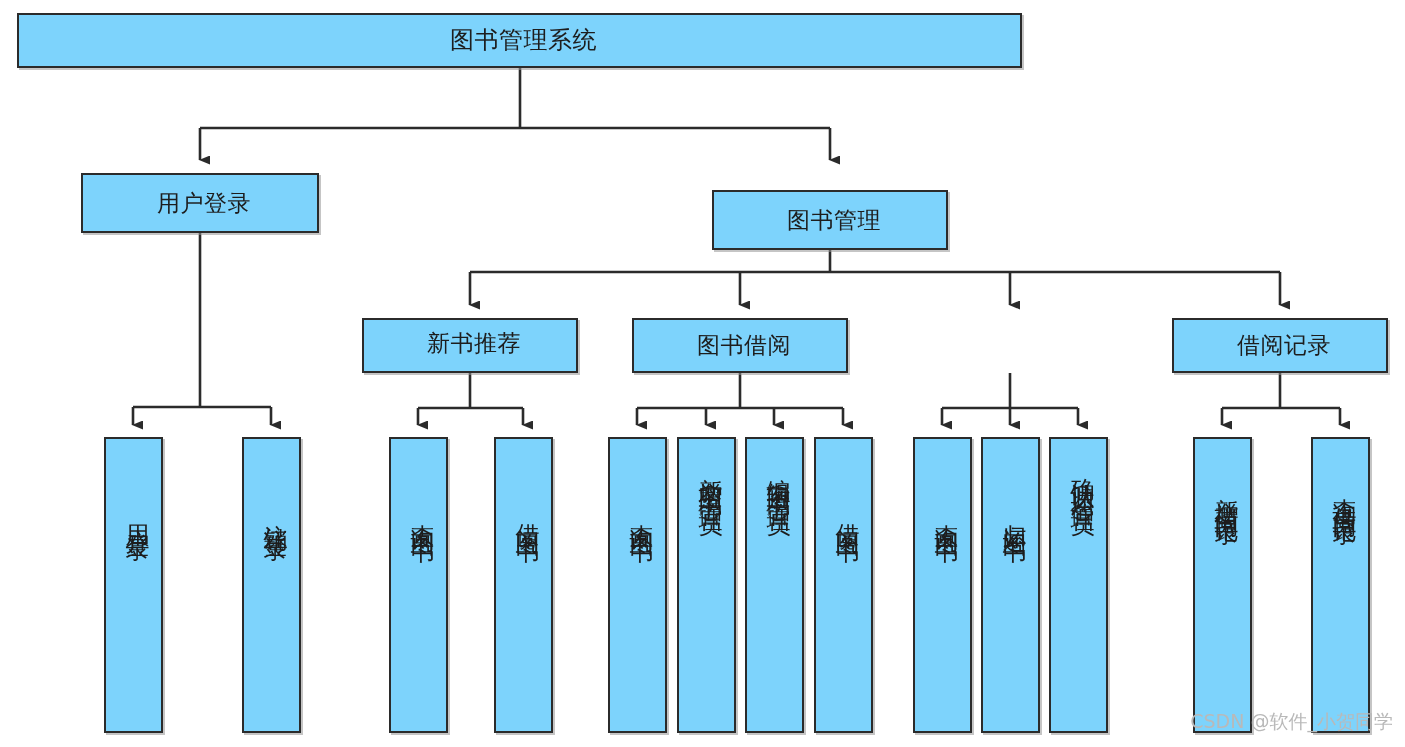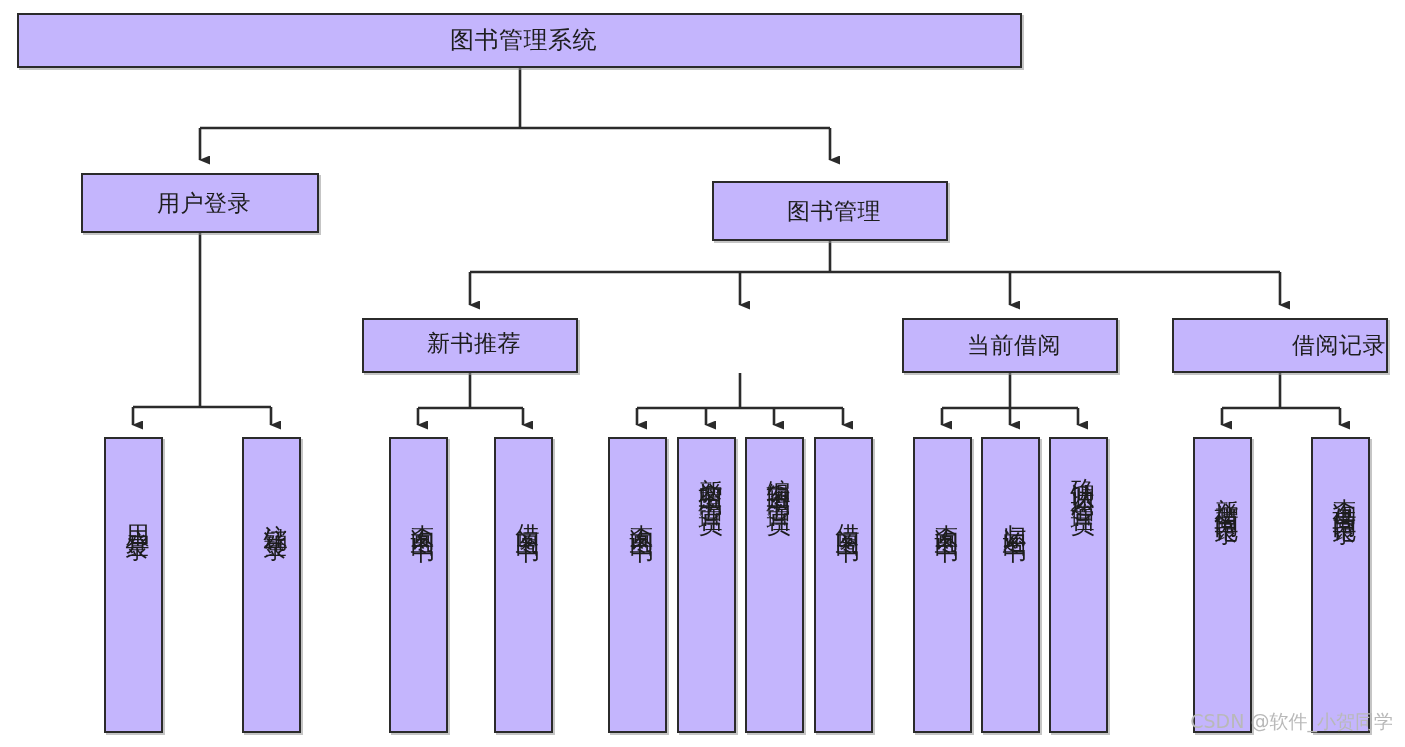--- a/index.html
+++ b/index.html
@@ -21,21 +21,21 @@
   #connector-layer {
     position: absolute;
     left: 0;
     top: 0;
     width: 1405px;
     height: 747px;
   }
   .node {
     position: absolute;
     box-sizing: border-box;
-    background: #c4b5fd;
+    background: #7dd3fc;
     border: 2px solid #2b2b2b;
     box-shadow: 2px 2px 0 0 rgba(150,150,150,0.55);
     display: flex;
     align-items: center;
     justify-content: center;
     z-index: 2;
     padding-left: 8px;
   }
   .node-label {
     color: #1d1d1d;
@@ -134,31 +134,31 @@
     </g>
   </svg>
 
   <div class="node root horizontal" style="left:17px; top:13px; width:1005px; height:55px;">
     <span class="node-label">图书管理系统</span>
   </div>
 
   <div class="node horizontal" style="left:81px; top:173px; width:238px; height:60px;">
     <span class="node-label">用户登录</span>
   </div>
-  <div class="node horizontal" style="left:712px; top:181px; width:236px; height:60px;">
+  <div class="node horizontal" style="left:712px; top:190px; width:236px; height:60px;">
     <span class="node-label">图书管理</span>
   </div>
 
   <div class="node horizontal" style="left:362px; top:318px; width:216px; height:55px;font-family:Liberation Mono, monospace;">
     <span class="node-label">新书推荐</span>
   </div>
-  <div class="node horizontal" style="left:902px; top:318px; width:216px; height:55px;">
-    <span class="node-label">当前借阅</span>
-  </div>
-  <div class="node horizontal" style="left:1172px; top:318px; width:216px; height:55px;justify-content:flex-end;">
+  <div class="node horizontal" style="left:632px; top:318px; width:216px; height:55px;">
+    <span class="node-label">图书借阅</span>
+  </div>
+  <div class="node horizontal" style="left:1172px; top:318px; width:216px; height:55px;">
     <span class="node-label">借阅记录</span>
   </div>
 
   <div class="node vertical mid" style="left:104px; top:437px; width:59px; height:296px;">
     <span class="node-label">用户登录</span>
   </div>
   <div class="node vertical mid" style="left:242px; top:437px; width:59px; height:296px;">
     <span class="node-label">注销登录</span>
   </div>
 

